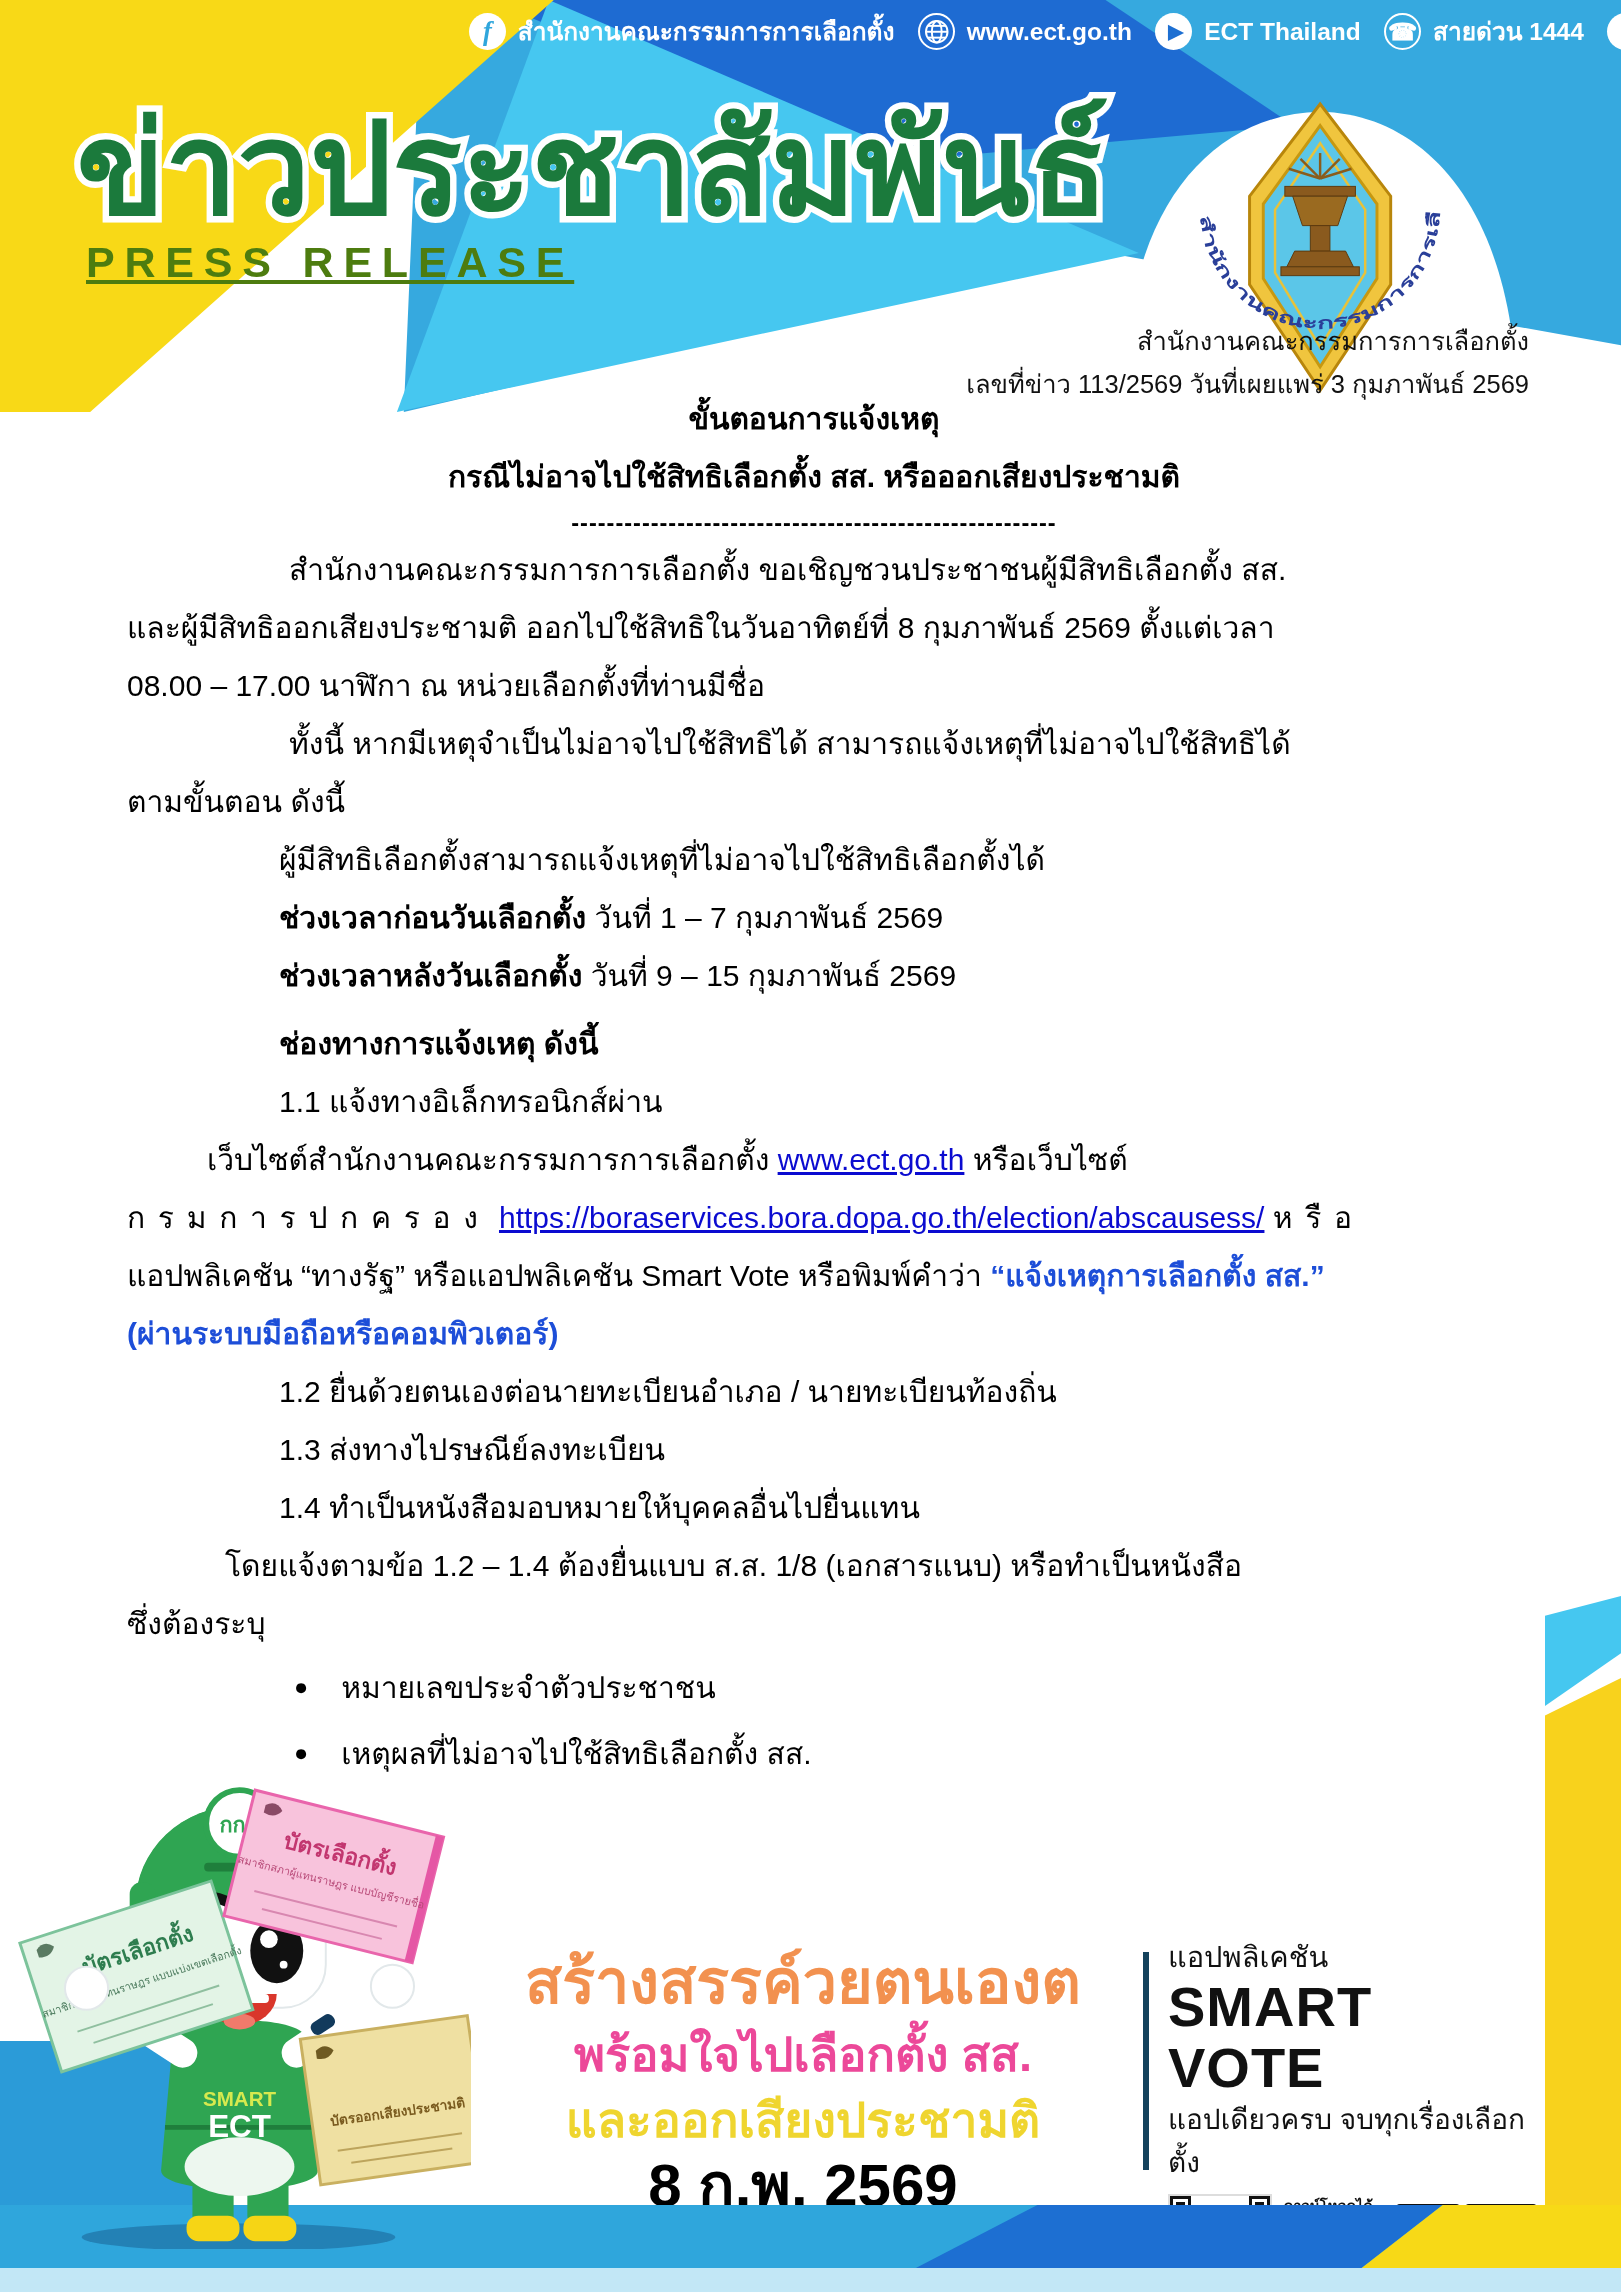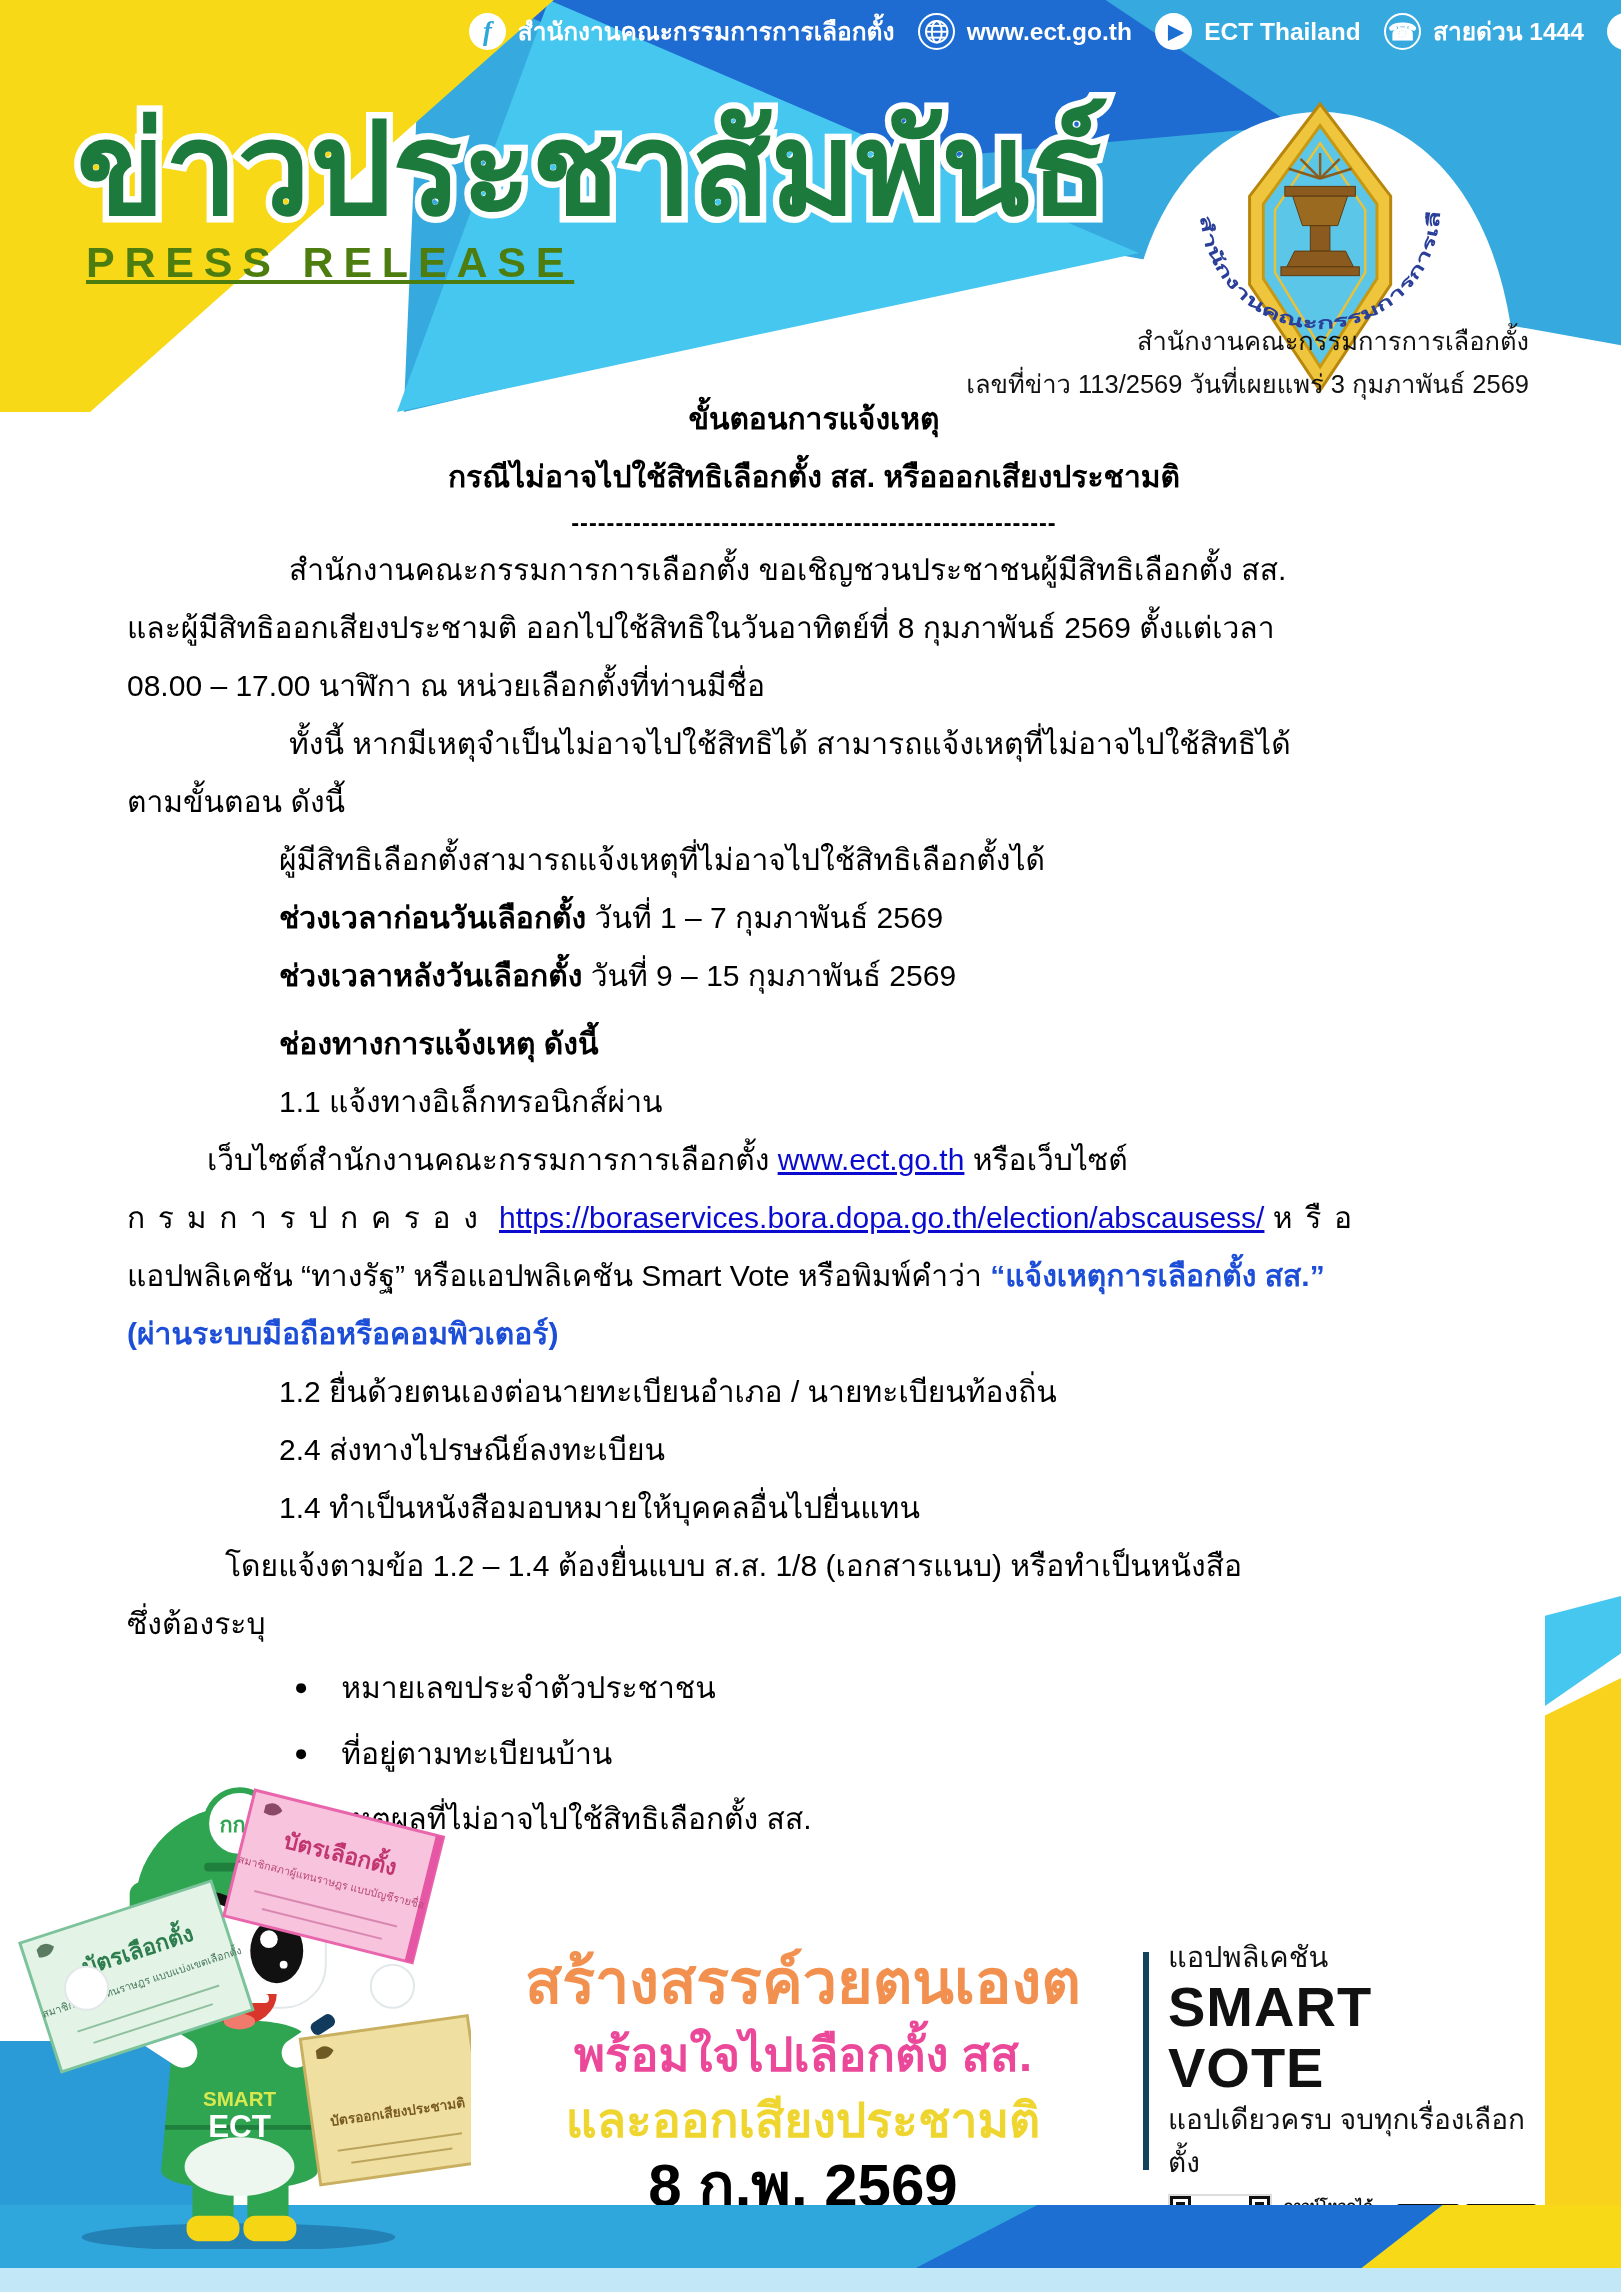--- a/index.html
+++ b/index.html
@@ -169,27 +169,26 @@
       <span class="spread">กรมการปกครอง</span>
       <span class="link">https://boraservices.bora.dopa.go.th/election/abscausess/</span>
       <span class="spread">หรือ</span>
     </div>
     <div class="line">
       <span>แอปพลิเคชัน “ทางรัฐ” หรือแอปพลิเคชัน Smart Vote หรือพิมพ์คำว่า</span>
       <span class="red">“แจ้งเหตุการเลือกตั้ง สส.”</span>
     </div>
     <div class="line red">(ผ่านระบบมือถือหรือคอมพิวเตอร์)</div>
     <div class="line sub">1.2 ยื่นด้วยตนเองต่อนายทะเบียนอำเภอ / นายทะเบียนท้องถิ่น</div>
-    <div class="line sub">2.4 ส่งทางไปรษณีย์ลงทะเบียน</div>
+    <div class="line sub">1.3 ส่งทางไปรษณีย์ลงทะเบียน</div>
     <div class="line sub">1.4 ทำเป็นหนังสือมอบหมายให้บุคคลอื่นไปยื่นแทน</div>
     <div class="line note-ind">โดยแจ้งตามข้อ 1.2 – 1.4 ต้องยื่นแบบ ส.ส. 1/8 (เอกสารแนบ) หรือทำเป็นหนังสือ</div>
     <div class="line">ซึ่งต้องระบุ</div>
 
     <div class="line bullet-row"><span>หมายเลขประจำตัวประชาชน</span></div>
-    <div class="line bullet-row"><span>ที่อยู่ตามทะเบียนบ้าน</span></div>
     <div class="line bullet-row"><span>เหตุผลที่ไม่อาจไปใช้สิทธิเลือกตั้ง สส.</span></div>
   </div>
 
   <div class="blue-square"></div>
   <div class="cyan-cap"></div>
   <div class="yellow-panel"></div>
 
   <svg class="mascot-svg" viewBox="0 0 472 512">
     <ellipse cx="235" cy="500" rx="160" ry="14" fill="rgba(15,60,110,0.35)"></ellipse>
 

